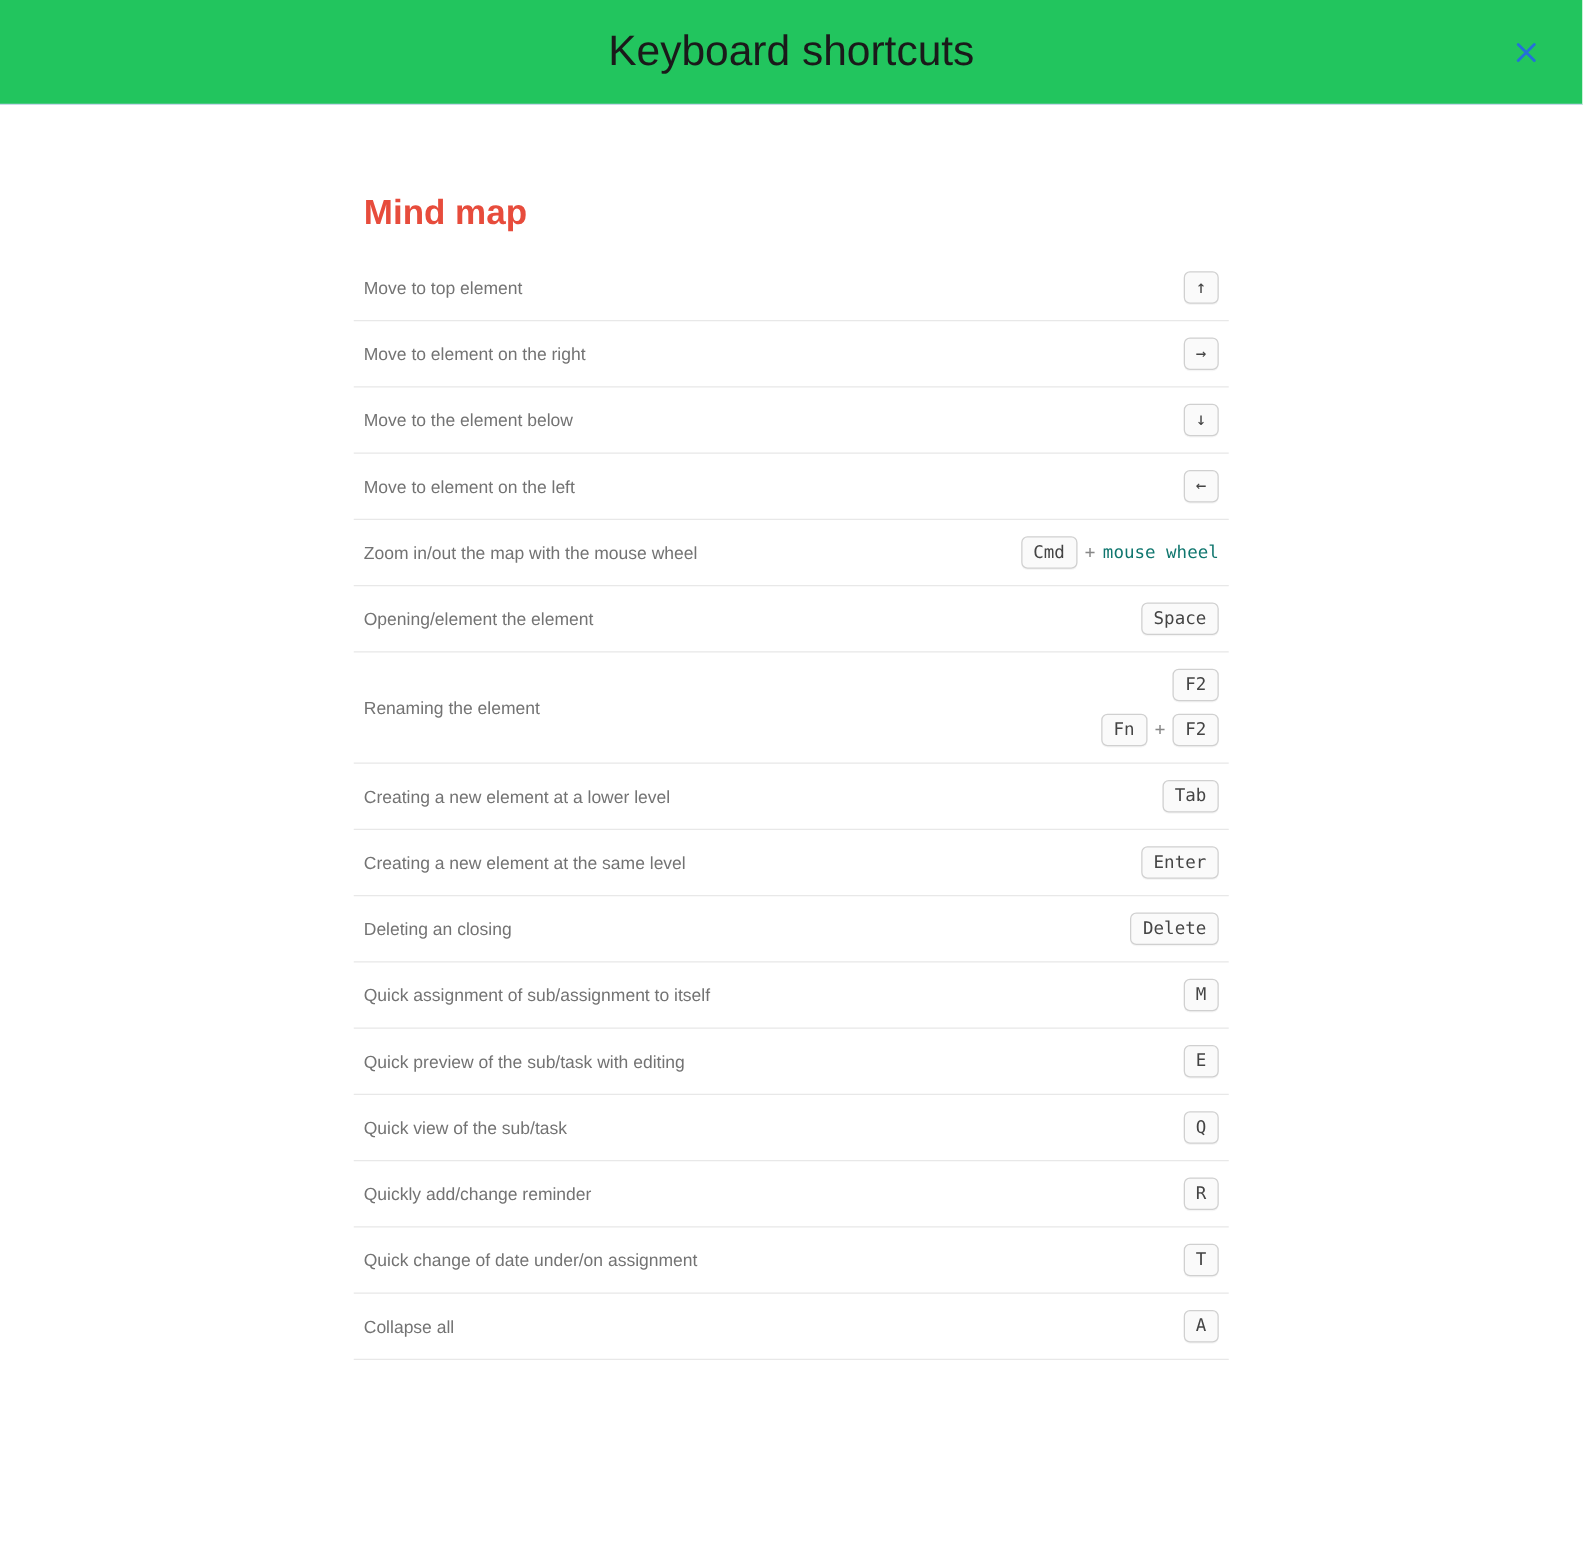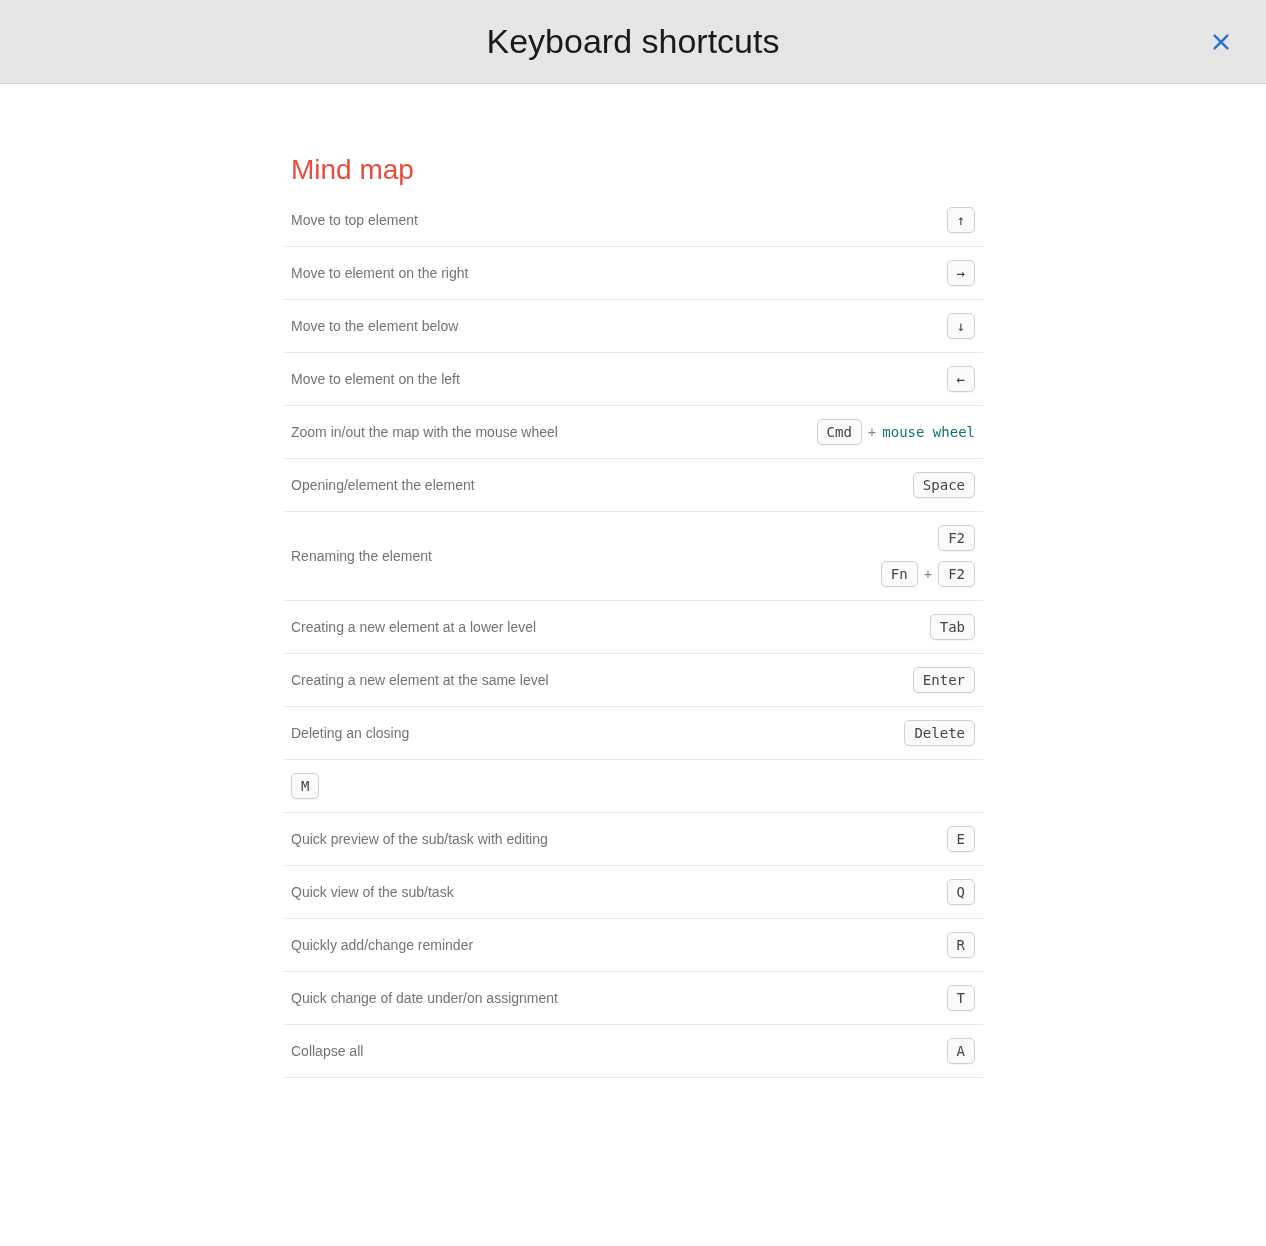--- a/index.html
+++ b/index.html
@@ -2,21 +2,21 @@
 <html><head>
   <meta charset="utf-8">
   <style>
     * { margin: 0; padding: 0; box-sizing: border-box; }
     body {
       font-family: -apple-system, BlinkMacSystemFont, "Segoe UI", Helvetica, Arial, sans-serif;
       background: #fff;
       color: #333;
     }
     .header {
-      background: #e5e5e5;
+      background: #22c55e;
       height: 84px;
       display: flex;
       align-items: center;
       justify-content: center;
       position: relative;
       border-bottom: 1px solid #c8d8ea;
     }
     .header-title {
       font-size: 34px;
       font-weight: 500;
@@ -41,23 +41,23 @@
       stroke: #2570d8;
       stroke-width: 2.5;
     }
     .content {
       max-width: 700px;
       margin: 0 auto;
       padding: 70px 0 30px 0;
     }
     .section-title {
       font-size: 28px;
-      font-weight: 400;
+      font-weight: 700;
       color: #e74c3c;
-      margin-bottom: 8px;
+      margin-bottom: 18px;
       padding: 0 8px;
     }
     .shortcut-row {
       display: flex;
       align-items: center;
       justify-content: space-between;
       padding: 13px 8px;
       border-bottom: 1px solid #e8e8e8;
       min-height: 52px;
     }
@@ -197,20 +197,21 @@
       </div>
       <div class="shortcut-row">
         <div class="shortcut-label">Deleting an closing</div>
         <div class="shortcut-keys-col">
           <div class="shortcut-keys">
             <span class="key">Delete</span>
           </div>
         </div>
       </div>
       <div class="shortcut-row">
+        <div class="shortcut-label">Quick assignment of sub/assignment to itself</div>
         <div class="shortcut-keys-col">
           <div class="shortcut-keys">
             <span class="key">M</span>
           </div>
         </div>
       </div>
       <div class="shortcut-row">
         <div class="shortcut-label">Quick preview of the sub/task with editing</div>
         <div class="shortcut-keys-col">
           <div class="shortcut-keys">

